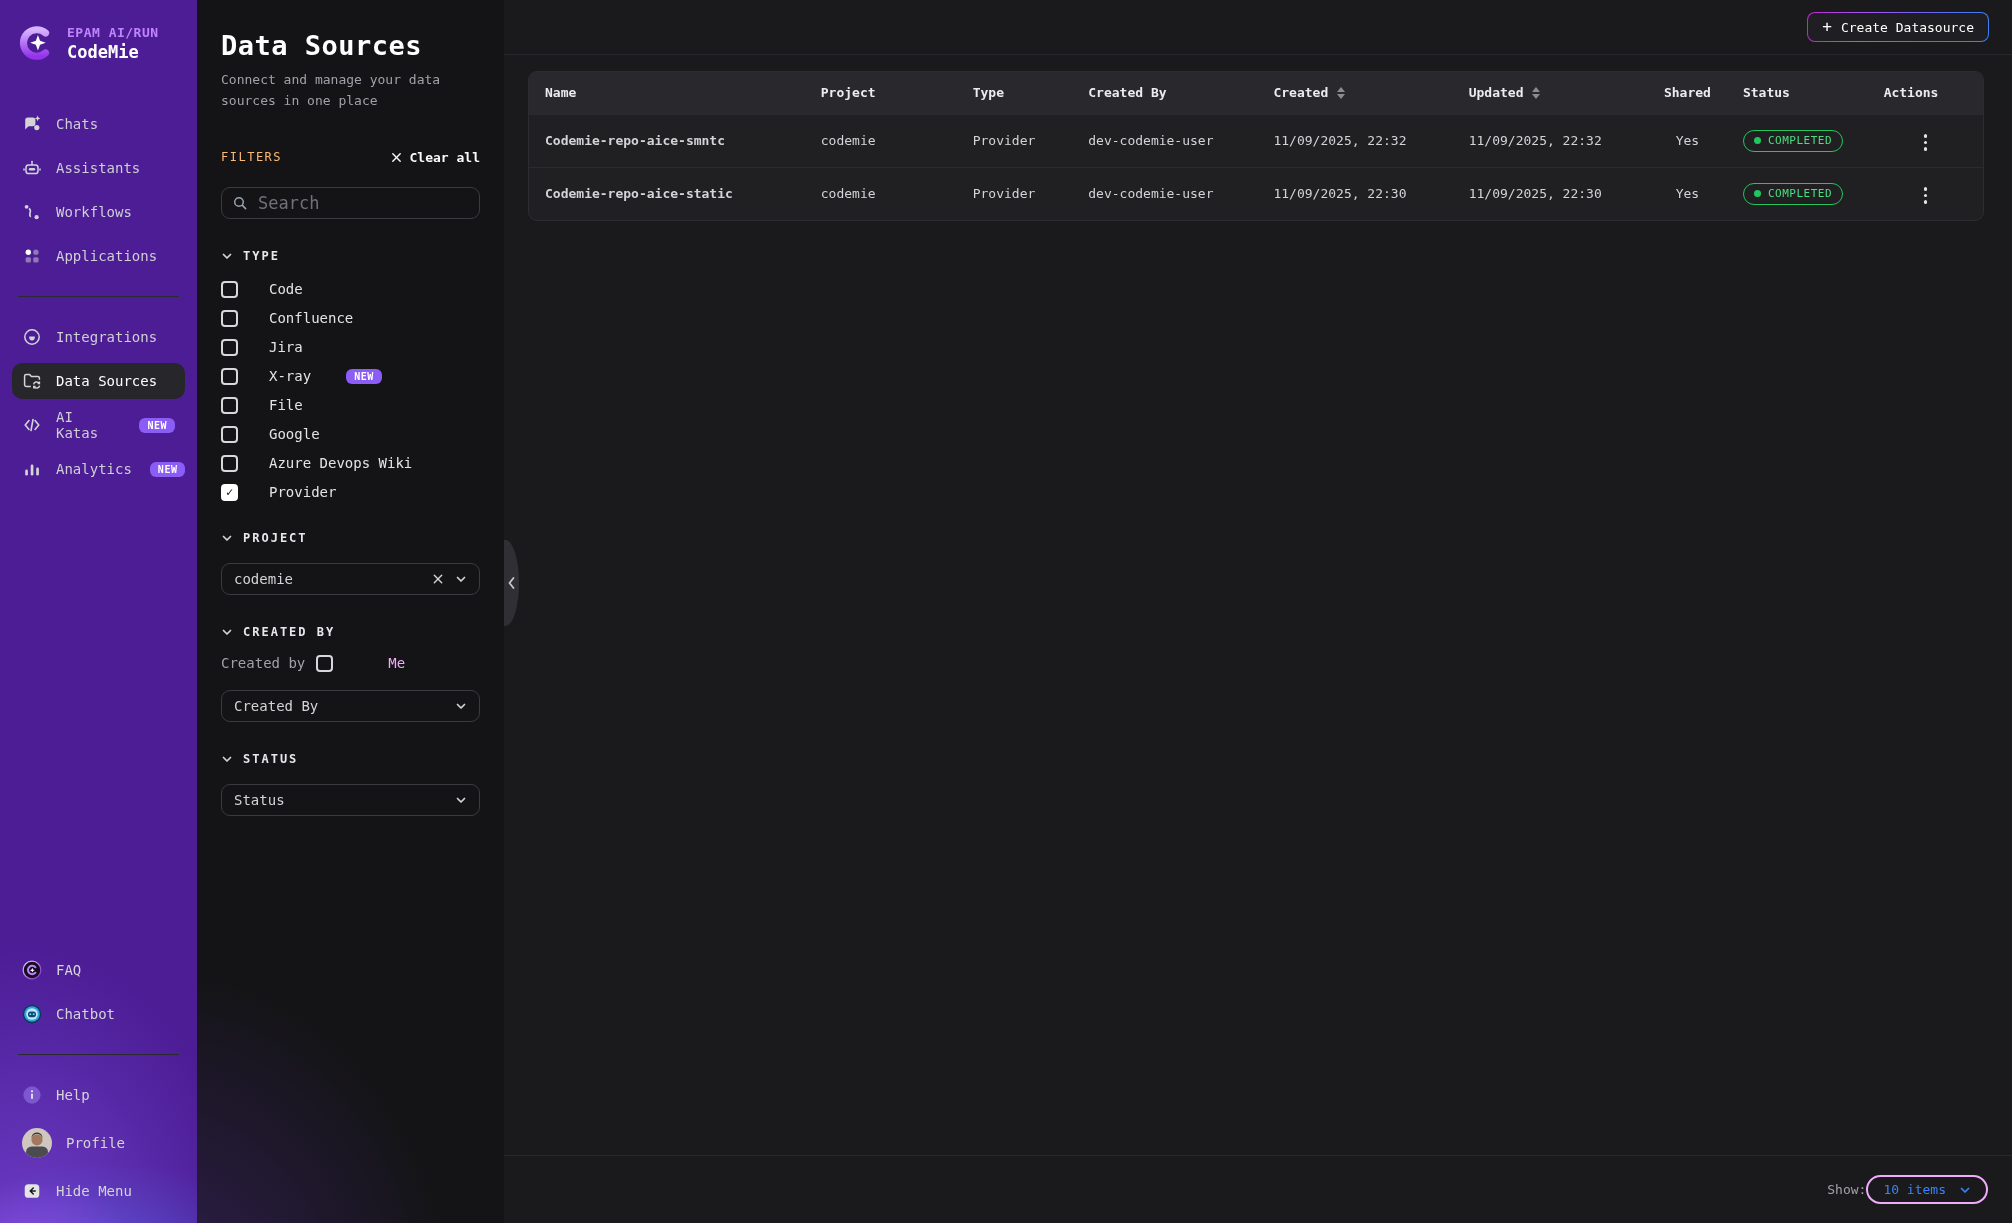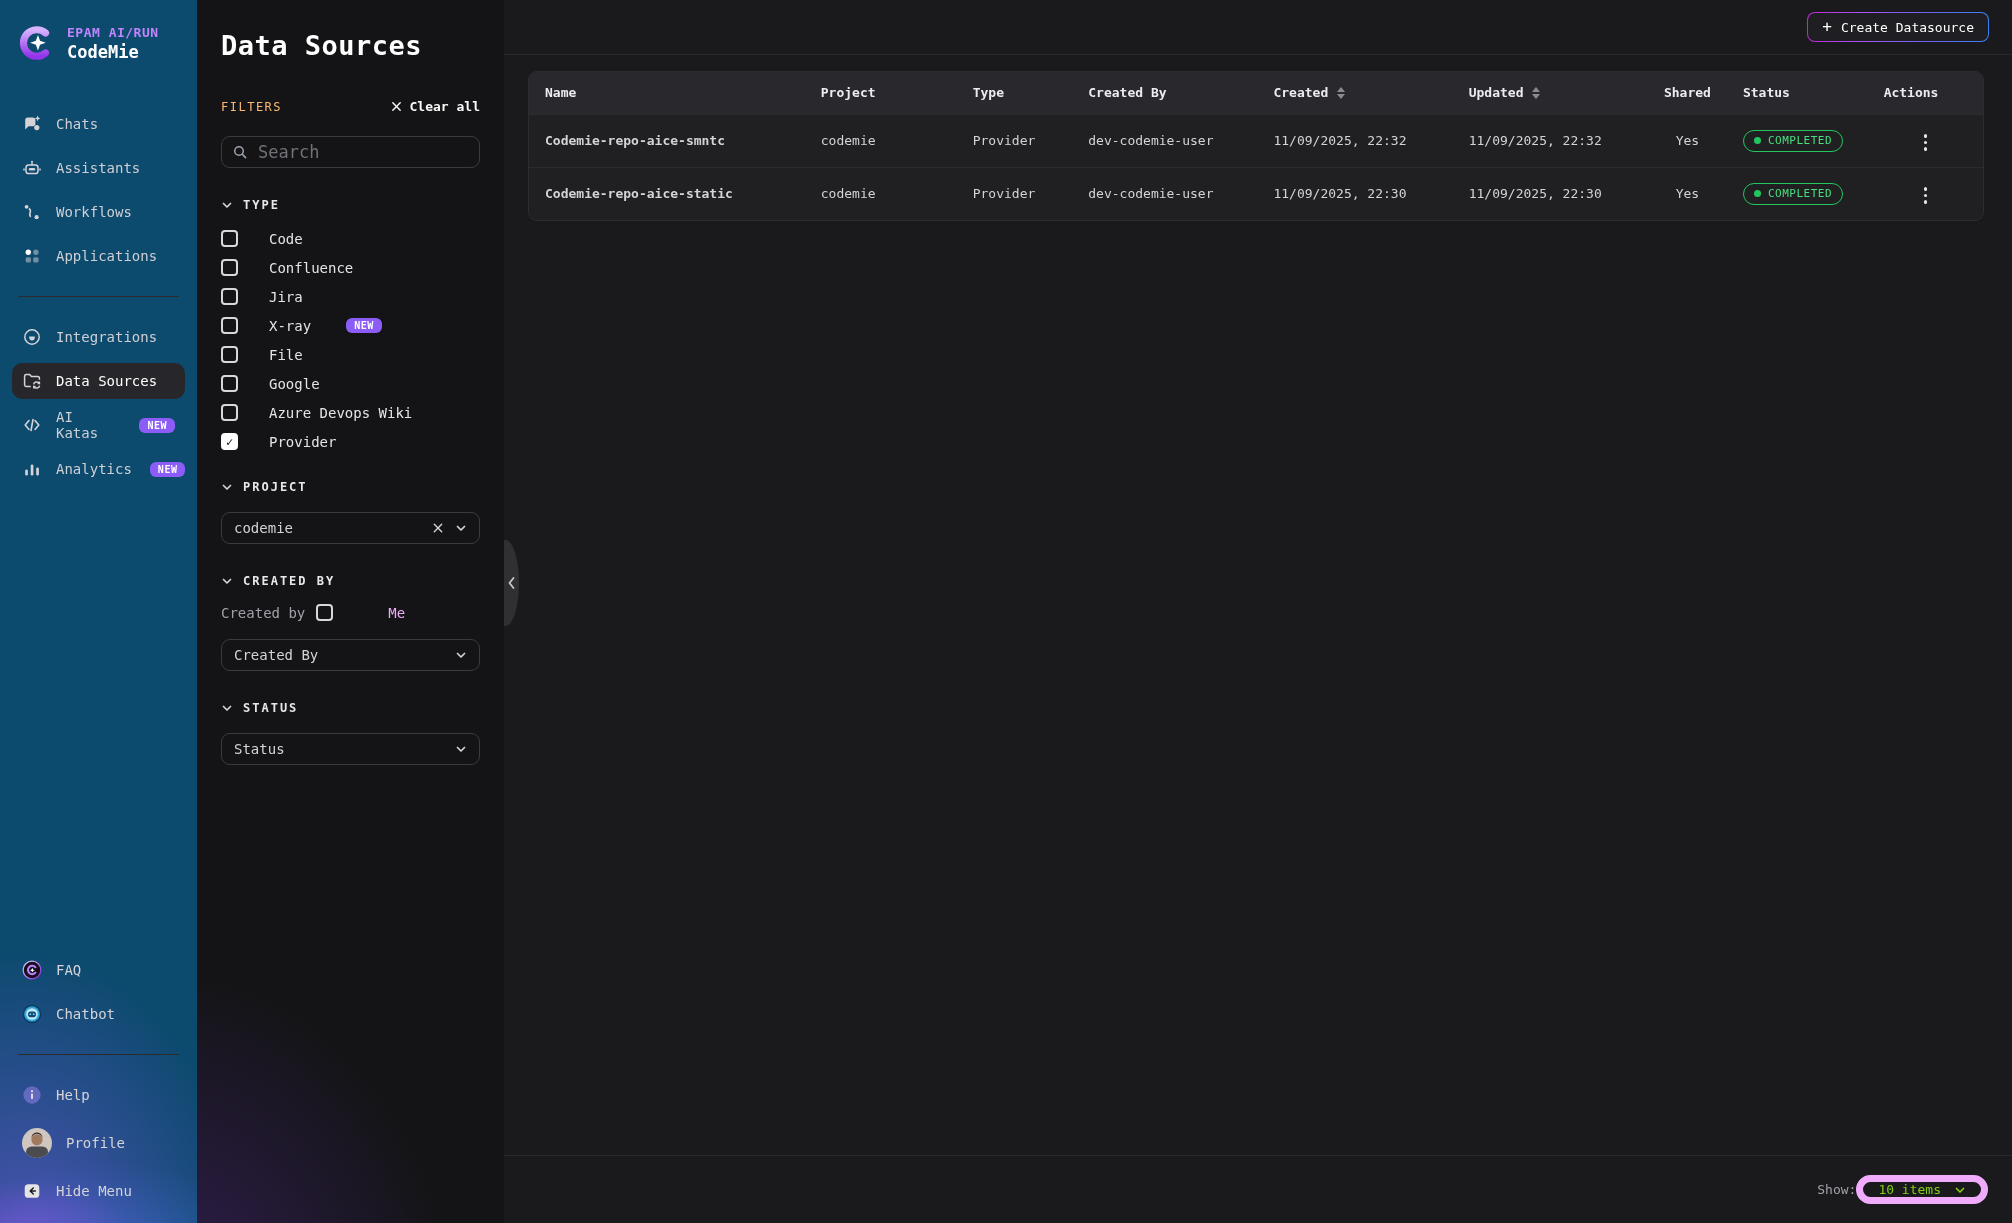--- a/index.html
+++ b/index.html
@@ -1,21 +1,21 @@
 <!DOCTYPE html>
 <html><head>
 <meta charset="utf-8">
 <style>
   * { box-sizing: border-box; }
   html,body { margin:0; padding:0; width:2012px; height:1223px; background:#0e0e10;
     font-family:"DejaVu Sans Mono", monospace; color:#e4e4e7; overflow:hidden; }
   .app { display:flex; width:2012px; height:1223px; }
 
   
-  .sidebar { width:197px; flex-shrink:0; background:#0c4a6e; position:relative;
+  .sidebar { width:197px; flex-shrink:0; background:#4c1d95; position:relative;
     display:flex; flex-direction:column; overflow:hidden; }
   .sidebar::before { content:''; position:absolute; inset:0; z-index:0; pointer-events:none;
     background:
       radial-gradient(ellipse 320px 460px at 12% 104%, rgba(139,92,246,.55), transparent 70%),
       radial-gradient(ellipse 260px 150px at 55% 103%, rgba(59,130,246,.40), transparent 65%),
       radial-gradient(ellipse 170px 90px at 15% 101%, rgba(217,70,239,.30), transparent 60%); }
   .sidebar > * { position:relative; z-index:1; }
   .brand { display:flex; align-items:center; gap:11px; padding:24px 18px 18px; }
   .brand-line1 { font-size:13px; font-weight:bold; color:#c084fc; letter-spacing:.5px; }
   .brand-line2 { font-size:17px; font-weight:bold; color:#ffffff; margin-top:2px; }
@@ -95,21 +95,21 @@
     border:1px solid #22c55e; border-radius:999px; color:#4ade80; font-size:11px; letter-spacing:.5px; }
   .status-pill .dot { width:7px; height:7px; border-radius:50%; background:#22c55e; }
   .kebab { width:26px; height:26px; background:none; border:none; cursor:pointer;
     display:inline-flex; flex-direction:column; gap:3px; align-items:center; justify-content:center; }
   .kebab i { width:3.5px; height:3.5px; border-radius:50%; background:#e4e4e7; }
   td.cell-actions { text-align:center; }
   .main-footer { height:68px; flex-shrink:0; border-top:1px solid #28282c;
     display:flex; align-items:center; justify-content:flex-end; gap:0; padding:0 24px; }
   .show-label { font-size:13px; color:#a1a1aa; }
   .page-size { height:29px; display:inline-flex; align-items:center; gap:13px; padding:0 15px;
-    border:7px solid #f0abfc; border-radius:999px; background:transparent; color:#84cc16;
+    border:2px solid #f0abfc; border-radius:999px; background:transparent; color:#3b82f6;
     font-family:inherit; font-size:13px; cursor:pointer; }
 </style>
 </head>
 <body>
 
 <div class="app">
 
   <aside class="sidebar">
     <div class="brand">
       <span style="display:flex;">
@@ -287,20 +287,21 @@
               <path d="M12.4 7.6 L9 11 l3.4 3.4 M9.2 11 h5.4" stroke="#1a1a1c" stroke-width="1.6" fill="none" stroke-linecap="round" stroke-linejoin="round"></path>
             </svg>
         </span>
         <span>Hide Menu</span>
       </div>
     </div>
   </aside>
 
   <section class="filters">
     <h1 class="page-title">Data Sources</h1>
+    <p class="subtitle">Connect and manage your data sources in one place</p>
 
     <div class="filters-head">
       <span class="filters-label">FILTERS</span>
       <button class="clear-all">
         <span style="display:flex;">
           <svg width="11" height="11" viewBox="0 0 11 11" stroke="#fafafa" stroke-width="1.4" stroke-linecap="round">
               <line x1="1.8" y1="1.8" x2="9.2" y2="9.2"></line>
               <line x1="9.2" y1="1.8" x2="1.8" y2="9.2"></line>
             </svg>
         </span>

